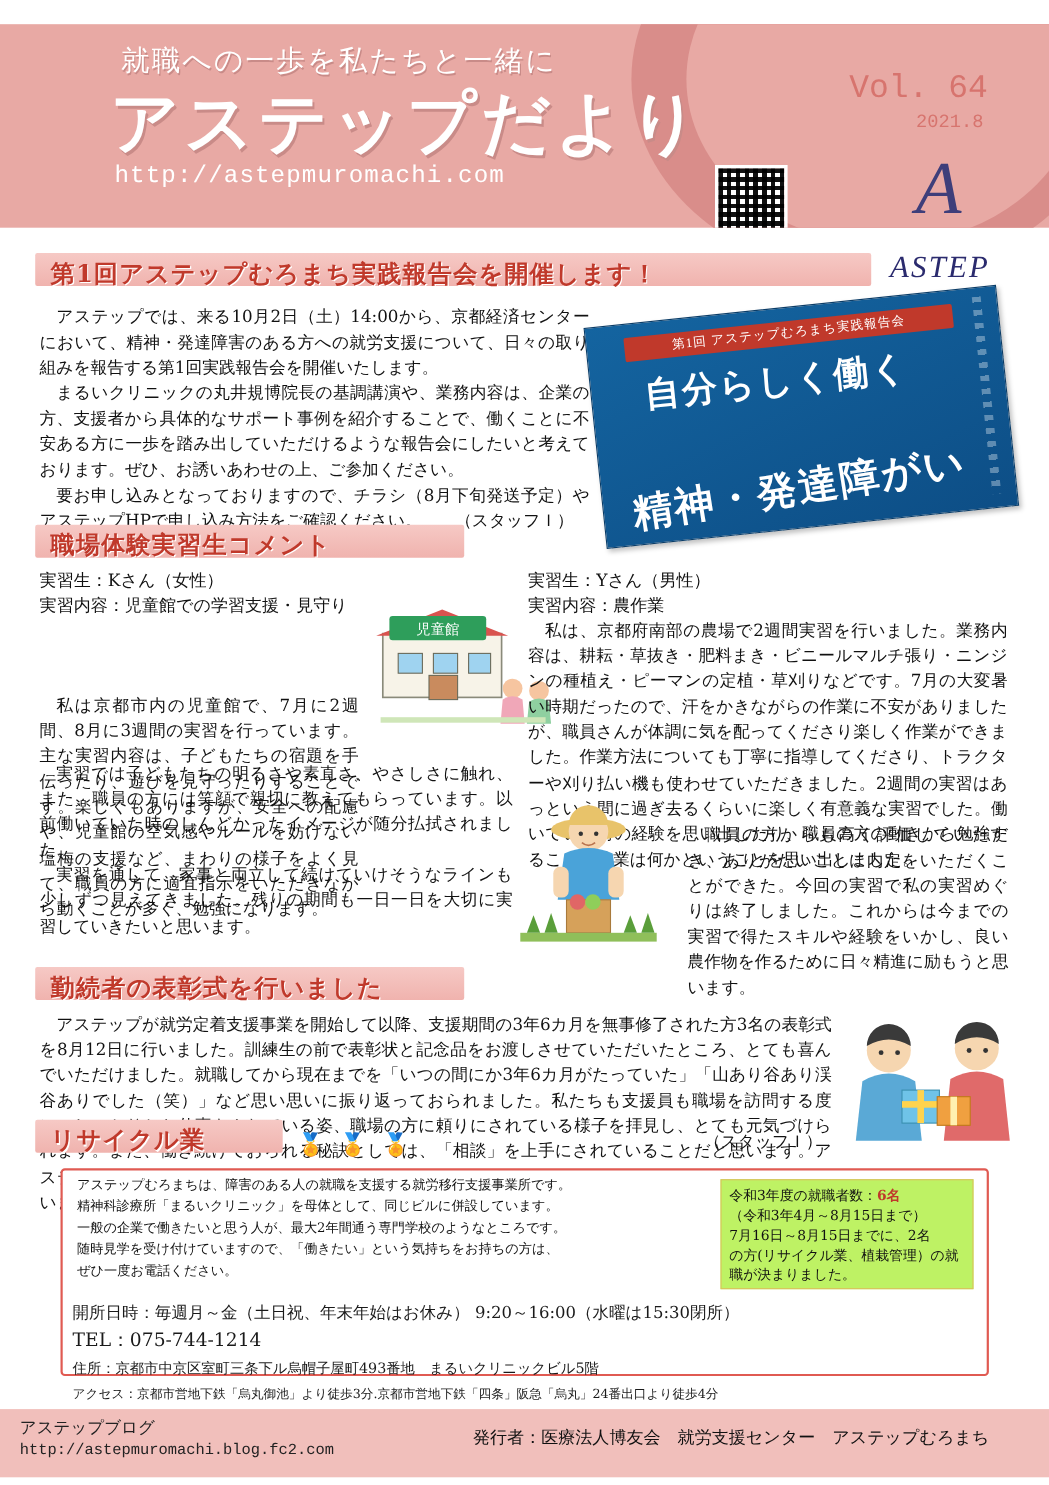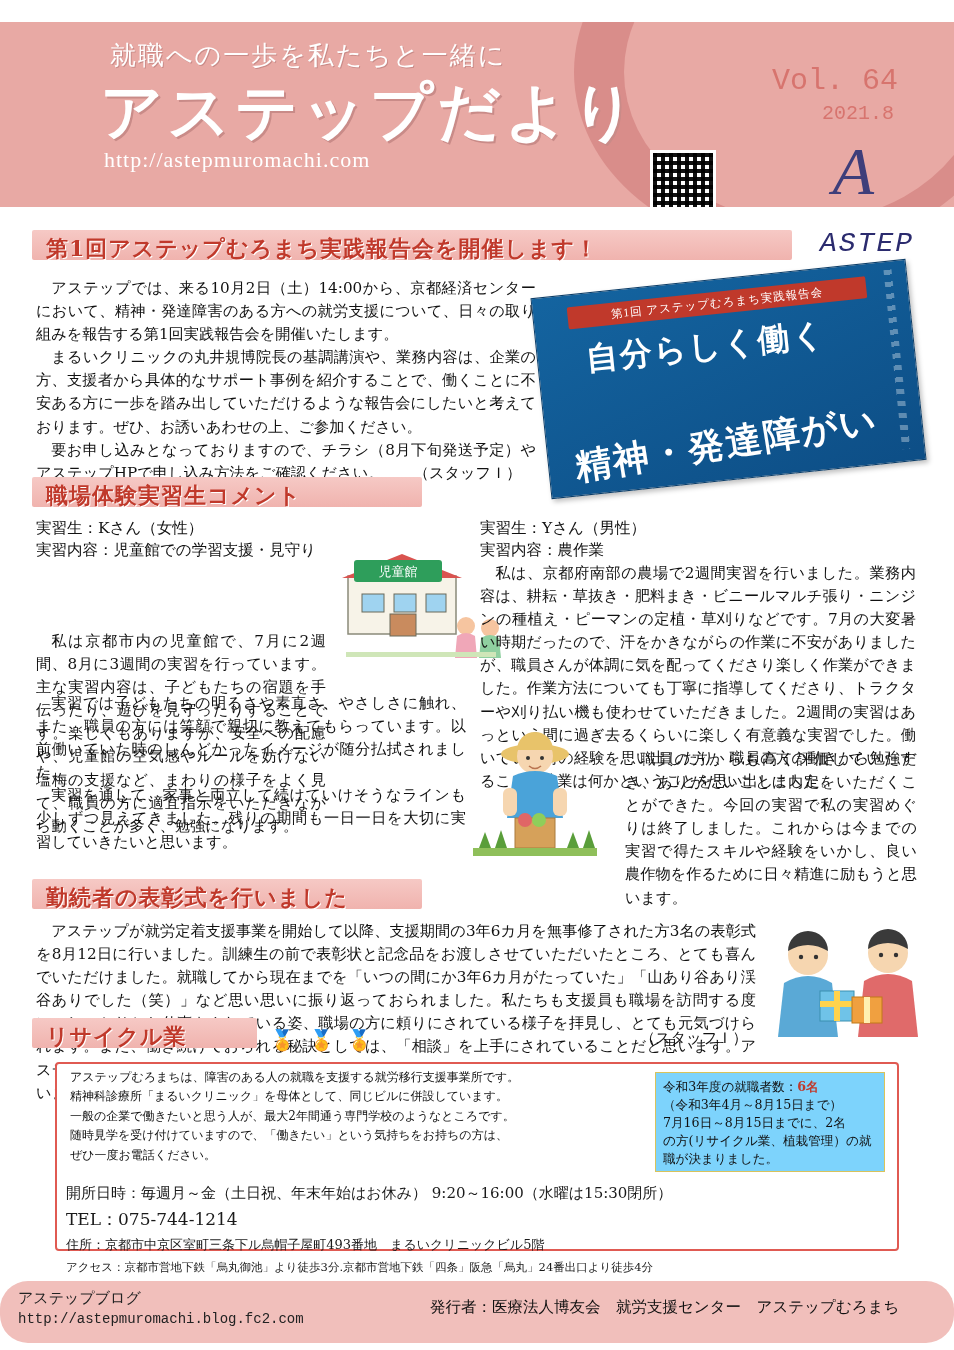--- a/index.html
+++ b/index.html
@@ -38,31 +38,31 @@
   .hd-title{
     position:absolute;left:100px;top:48px;
     font-size:62px;letter-spacing:4px;color:#ffffff;
     font-weight:bold;
     font-family:"DejaVu Serif",serif;
     text-shadow:2px 2px 0 #c98b88;
   }
   .hd-url{
     position:absolute;left:104px;top:125px;
     font-size:22px;letter-spacing:1px;color:#ffffff;
-    font-family:Liberation Serif, serif;
+    font-family:Liberation Mono, monospace;
   }
   .hd-vol{
     position:absolute;right:56px;top:42px;
     font-size:30px;color:#d7746e;
     font-family:"Liberation Mono","DejaVu Sans Mono",monospace;
     text-align:right;
   }
   .hd-date{
     position:absolute;right:60px;top:80px;
-    font-size:20px;color:#d7746e;
+    font-size:17px;color:#d7746e;
     font-family:"Liberation Mono","DejaVu Sans Mono",monospace;
   }
   .qr{
     position:absolute;left:650px;top:128px;width:60px;height:60px;
     background:
       repeating-linear-gradient(0deg,#111 0 4px,#fff 4px 8px),
       repeating-linear-gradient(90deg,#111 0 4px,transparent 4px 8px);
     background-blend-mode:multiply;
     border:3px solid #fff;
   }
@@ -80,22 +80,22 @@
   }
   .sec-title{
     position:absolute;left:46px;
     font-size:22px;font-weight:bold;color:#c0392b;
     letter-spacing:1px;
     font-family:"DejaVu Serif",serif;
     text-shadow:1px 1px 0 #fff;
   }
 
   .astep-logo{
-    position:absolute;right:40px;font-size:28px;color:#2b2b6e;
-    font-family:Liberation Mono, monospace;font-style:italic;letter-spacing:2px;
+    position:absolute;right:54px;font-size:28px;color:#2b2b6e;
+    font-family:Liberation Serif, serif;font-style:italic;letter-spacing:2px;
   }
 
   .body-text{
     position:absolute;
     font-size:15.2px;line-height:1.52;
     color:#111;
     text-align:justify;
     font-family:"DejaVu Serif",serif;
   }
   .body-text p{margin:0 0 0 0;text-indent:1em;}
@@ -144,39 +144,38 @@
     position:absolute;left:55px;top:1062px;width:840px;height:185px;
     border:2px solid #e05a52;border-radius:4px;background:#fff;
   }
   .contact-text{
     position:absolute;left:70px;top:1068px;width:560px;
     font-size:12px;line-height:1.62;color:#111;
     font-family:"DejaVu Serif",serif;
   }
   .yellow-box{
     position:absolute;left:655px;top:1072px;width:228px;height:98px;
-    background:#7dd3fc;border:1px solid #d9c35b;
+    background:#bef264;border:1px solid #d9c35b;
   }
   .yellow-box .yl{
     font-size:12.6px;line-height:1.42;color:#111;padding:5px 7px;display:block;
     font-family:"DejaVu Serif",serif;
   }
   .yellow-box .hl{color:#c0392b;font-weight:bold;}
   .contact-lines{
     position:absolute;left:66px;top:1182px;width:820px;
     font-size:15px;line-height:1.5;font-family:"DejaVu Serif",serif;
   }
   .contact-lines .small{font-size:13px;}
   .contact-lines .xsmall{font-size:11.5px;}
 
   
   .footer{
     position:absolute;left:0;top:1281px;width:954px;height:62px;
     background:#f1bfbb;
-    border-radius:28px;
   }
   .footer .blog{
     position:absolute;left:18px;top:8px;font-size:15px;color:#222;
     font-family:"DejaVu Serif",serif;
   }
   .footer .blogurl{
     position:absolute;left:18px;top:30px;font-size:14px;color:#222;
     font-family:"Liberation Mono","DejaVu Sans Mono",monospace;
   }
   .footer .pub{

